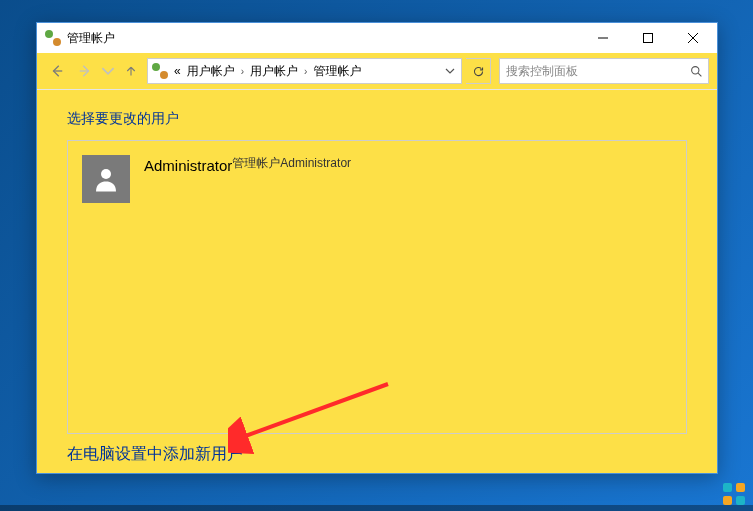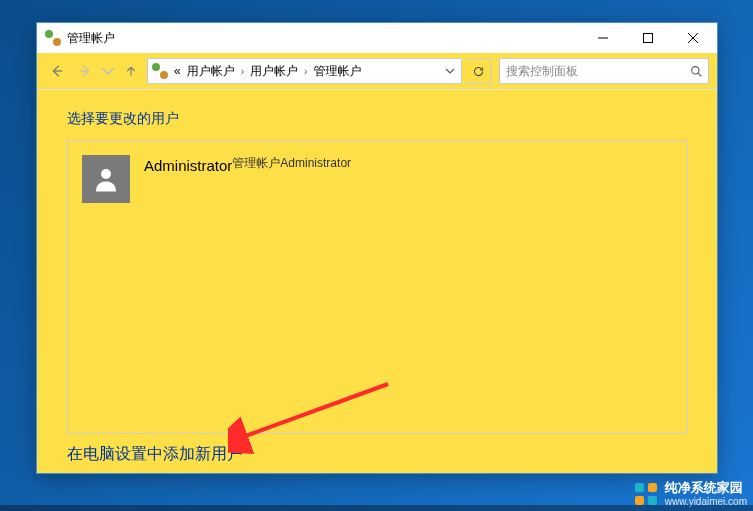--- a/index.html
+++ b/index.html
@@ -371,19 +371,15 @@
 
 <div class="watermark">
   <div class="wm-logo">
     <svg viewBox="0 0 26 26">
       <rect x="2" y="2" width="9" height="9" rx="2" fill="#1db4c7"></rect>
       <rect x="15" y="2" width="9" height="9" rx="2" fill="#f5a623"></rect>
       <rect x="2" y="15" width="9" height="9" rx="2" fill="#f5a623"></rect>
       <rect x="15" y="15" width="9" height="9" rx="2" fill="#1db4c7"></rect>
     </svg>
   </div>
-  <div class="wm-text">
-    <span class="wm-line1">纯净系统家园</span>
-    <span class="wm-line2">www.yidaimei.com</span>
-  </div>
 </div>
 
 <div class="taskbar"></div>
 
 </body></html>

